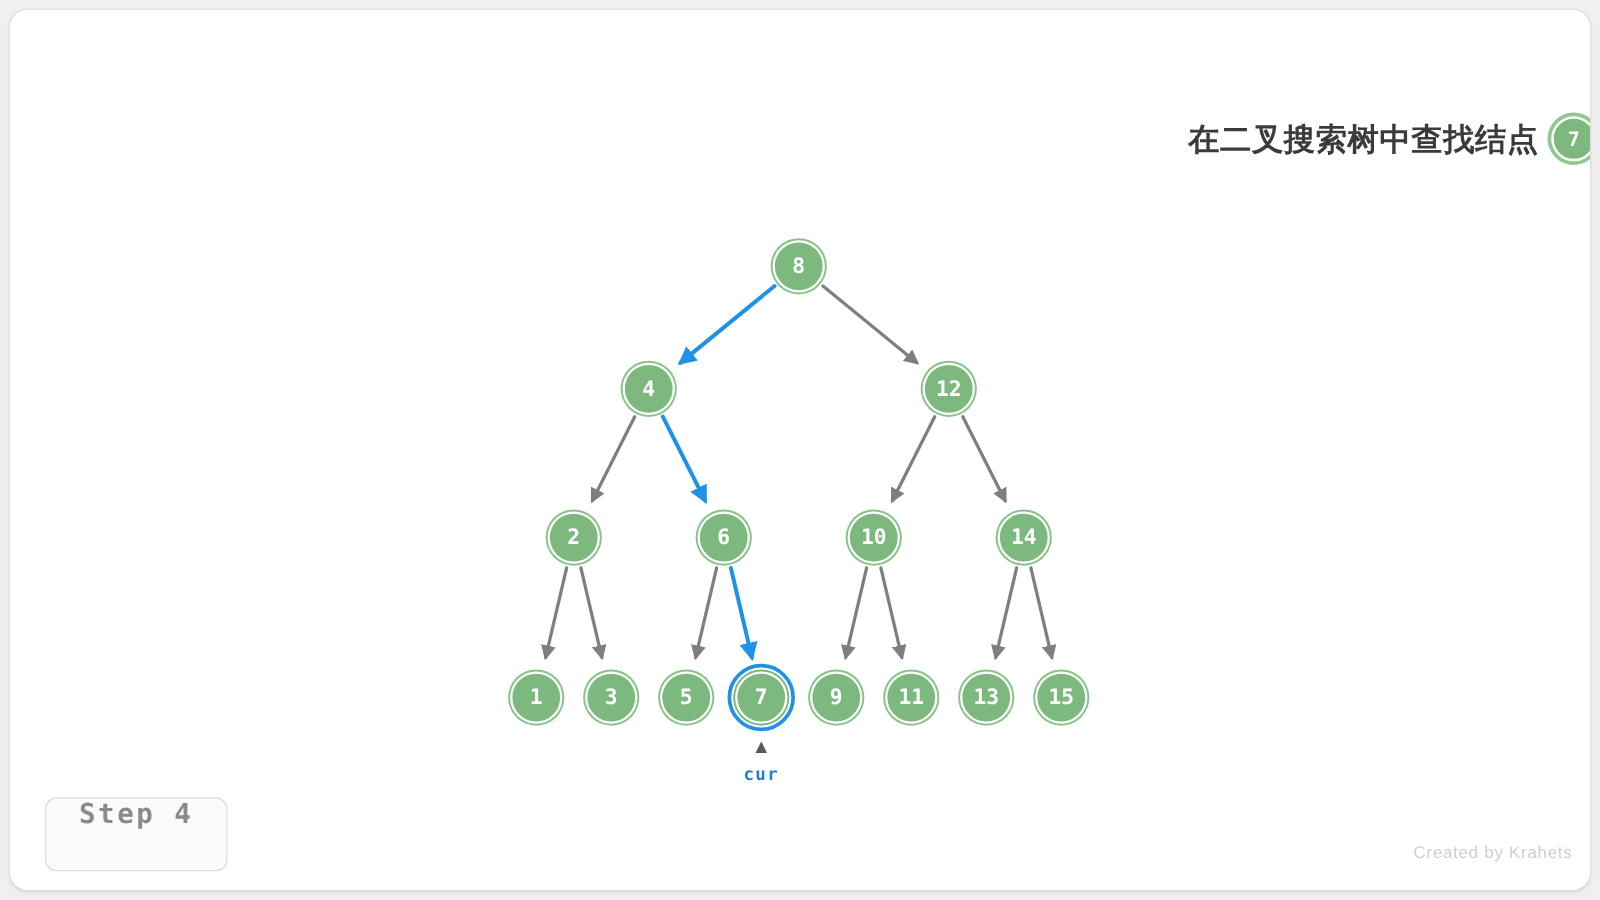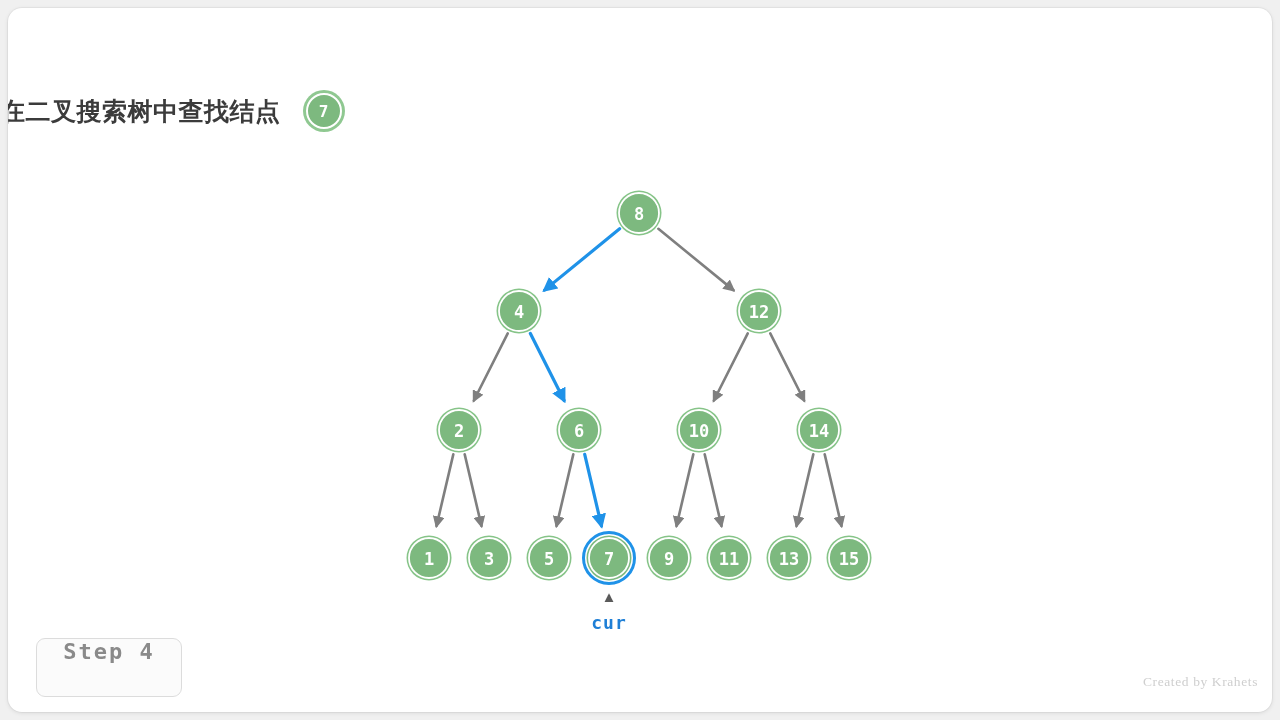--- a/index.html
+++ b/index.html
@@ -30,22 +30,22 @@
     height: 720px;
   }
   #title-row {
     position: absolute;
     left: 0;
     top: 88px;
     width: 1280px;
     height: 46px;
     display: flex;
     align-items: center;
-    justify-content: flex-start;
-    gap: 22px;
+    justify-content: flex-end;
+    gap: 7px;
     pointer-events: none;
   }
   #title-text {
     font-size: 25px;
     font-weight: bold;
     color: #3b3b3b;
     letter-spacing: 0.5px;
     white-space: nowrap;
   }
   .badge-node {
@@ -113,33 +113,33 @@
     font-family: "DejaVu Sans Mono", monospace;
     font-size: 22px;
     font-weight: bold;
     color: #8a8a8a;
     letter-spacing: 2px;
   }
   #credit {
     position: absolute;
     right: 22px;
     top: 674px;
-    font-family: Liberation Serif, serif;
+    font-family: Liberation Sans, sans-serif;
     font-size: 13.5px;
     color: #cfcfcf;
     letter-spacing: 0.6px;
   }
   #cur-label {
     position: absolute;
     left: 560px;
     top: 612px;
     width: 98px;
     text-align: center;
     font-family: "DejaVu Sans Mono", monospace;
-    font-size: 18px;
+    font-size: 14px;
     font-weight: bold;
     color: #1f7fd6;
     letter-spacing: 1px;
   }
 </style>
 </head>
 <body>
 
 <div id="card">
   <div id="stage">

